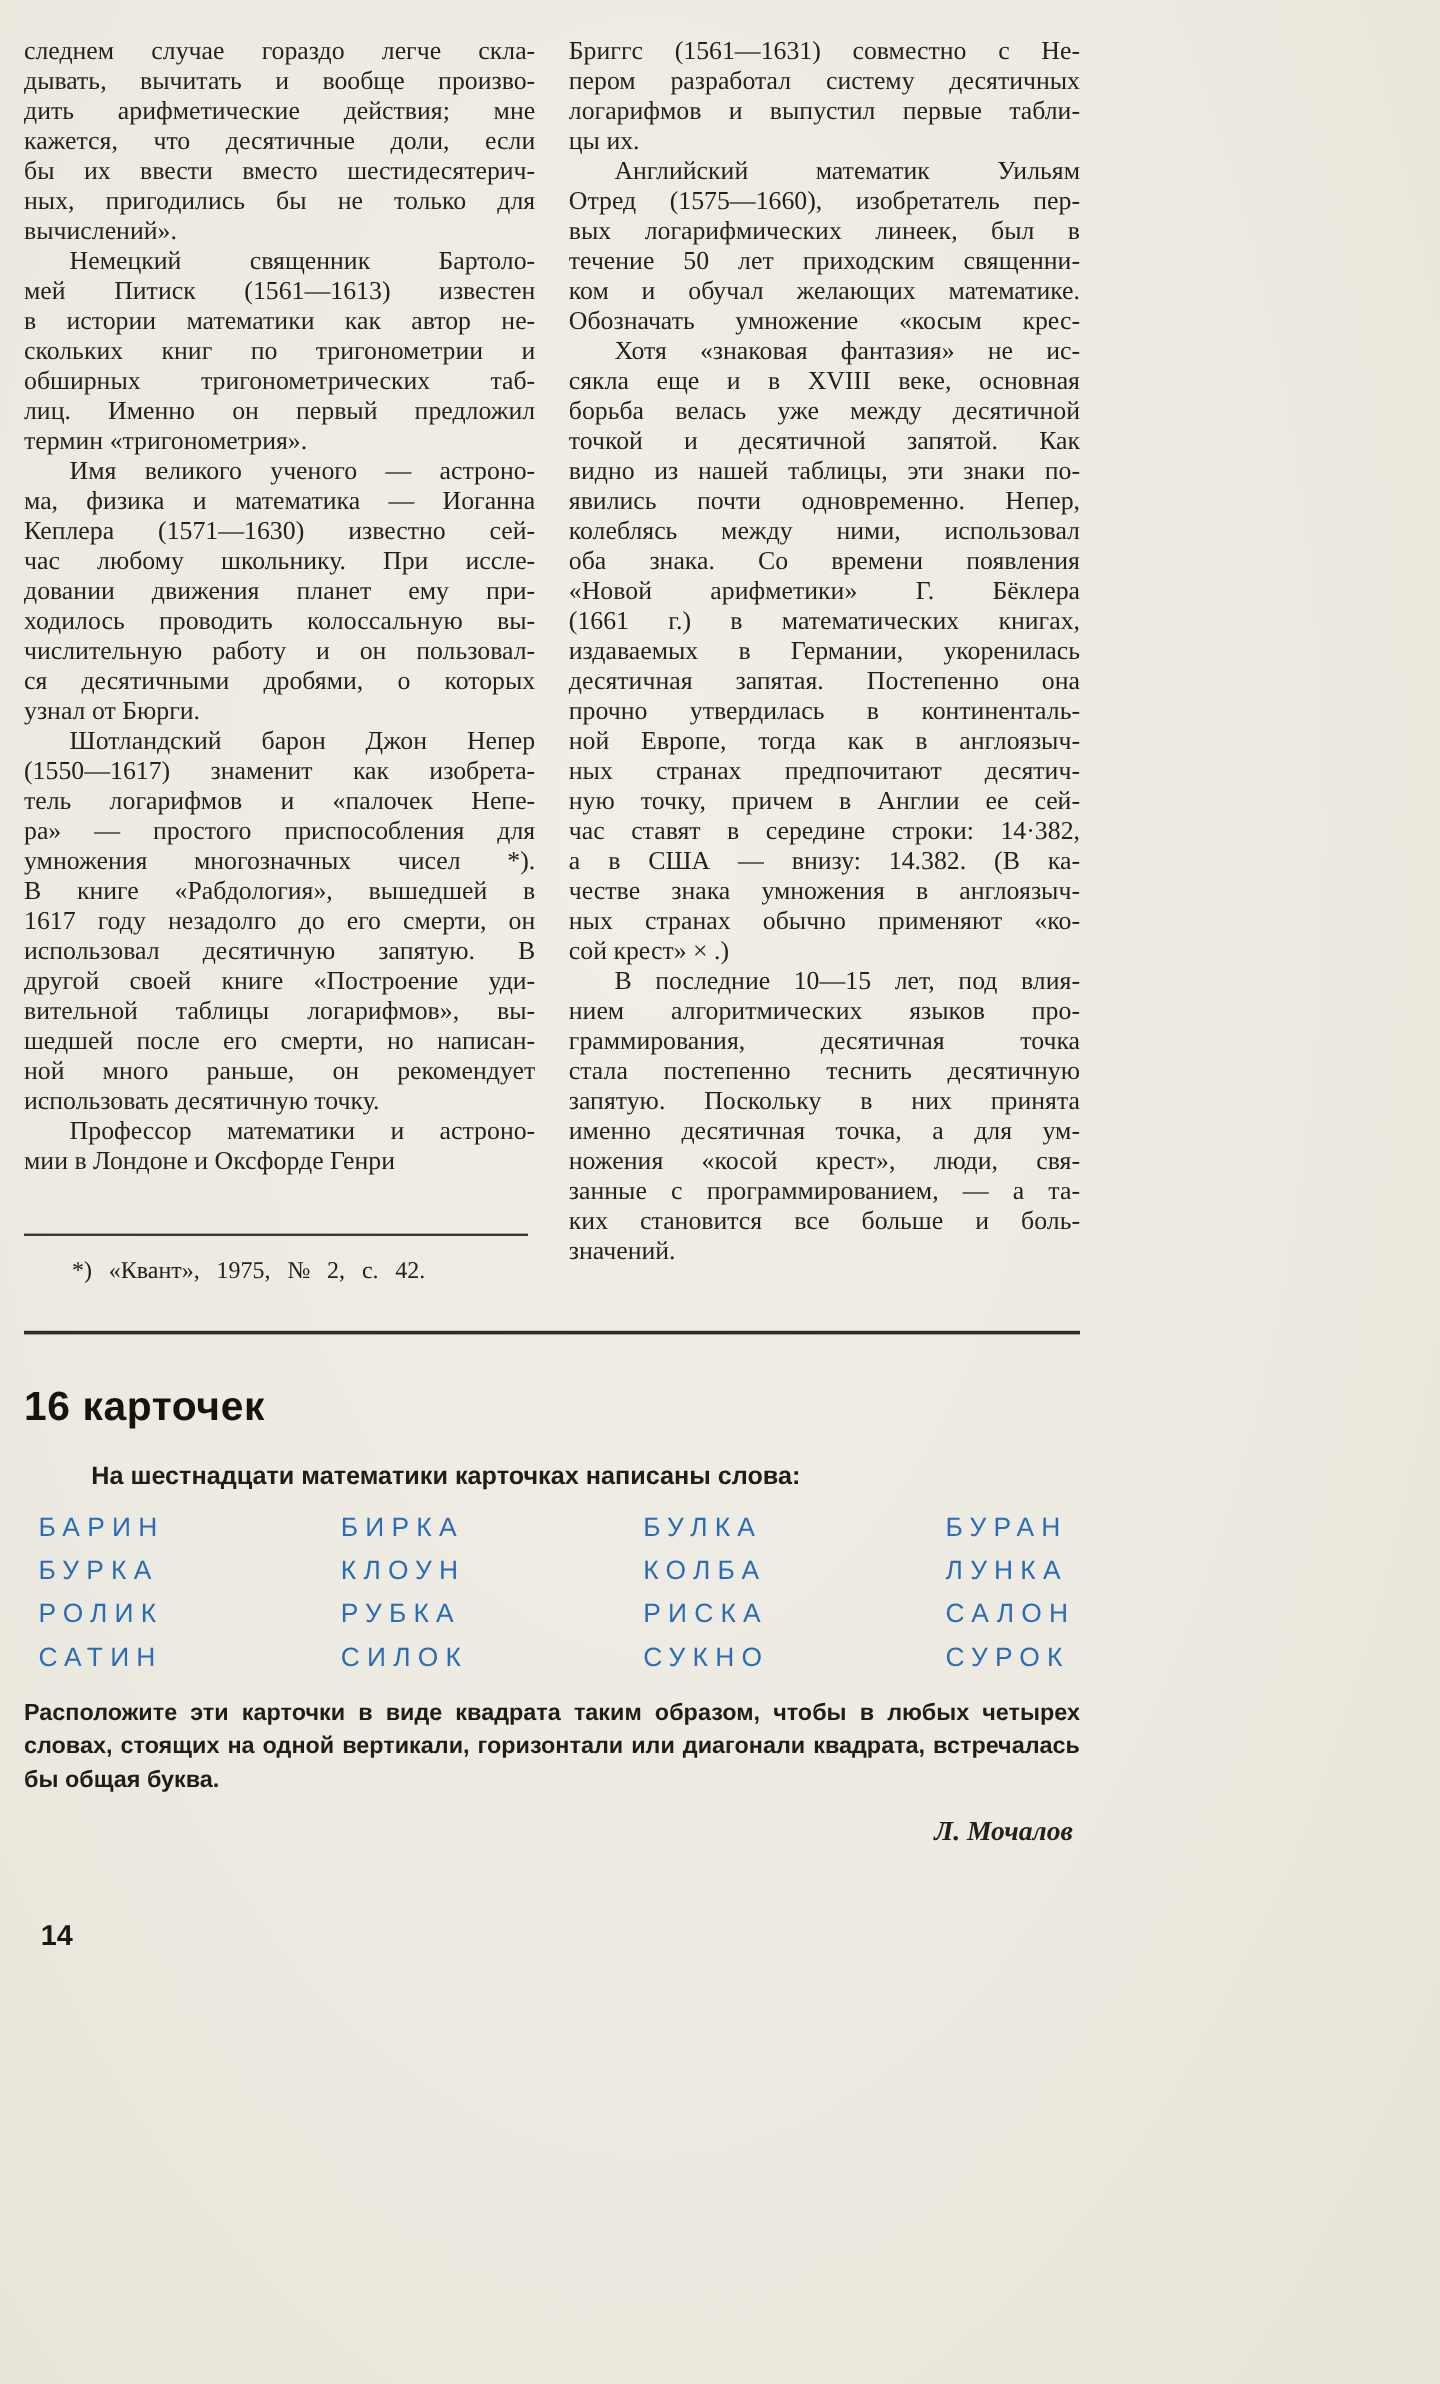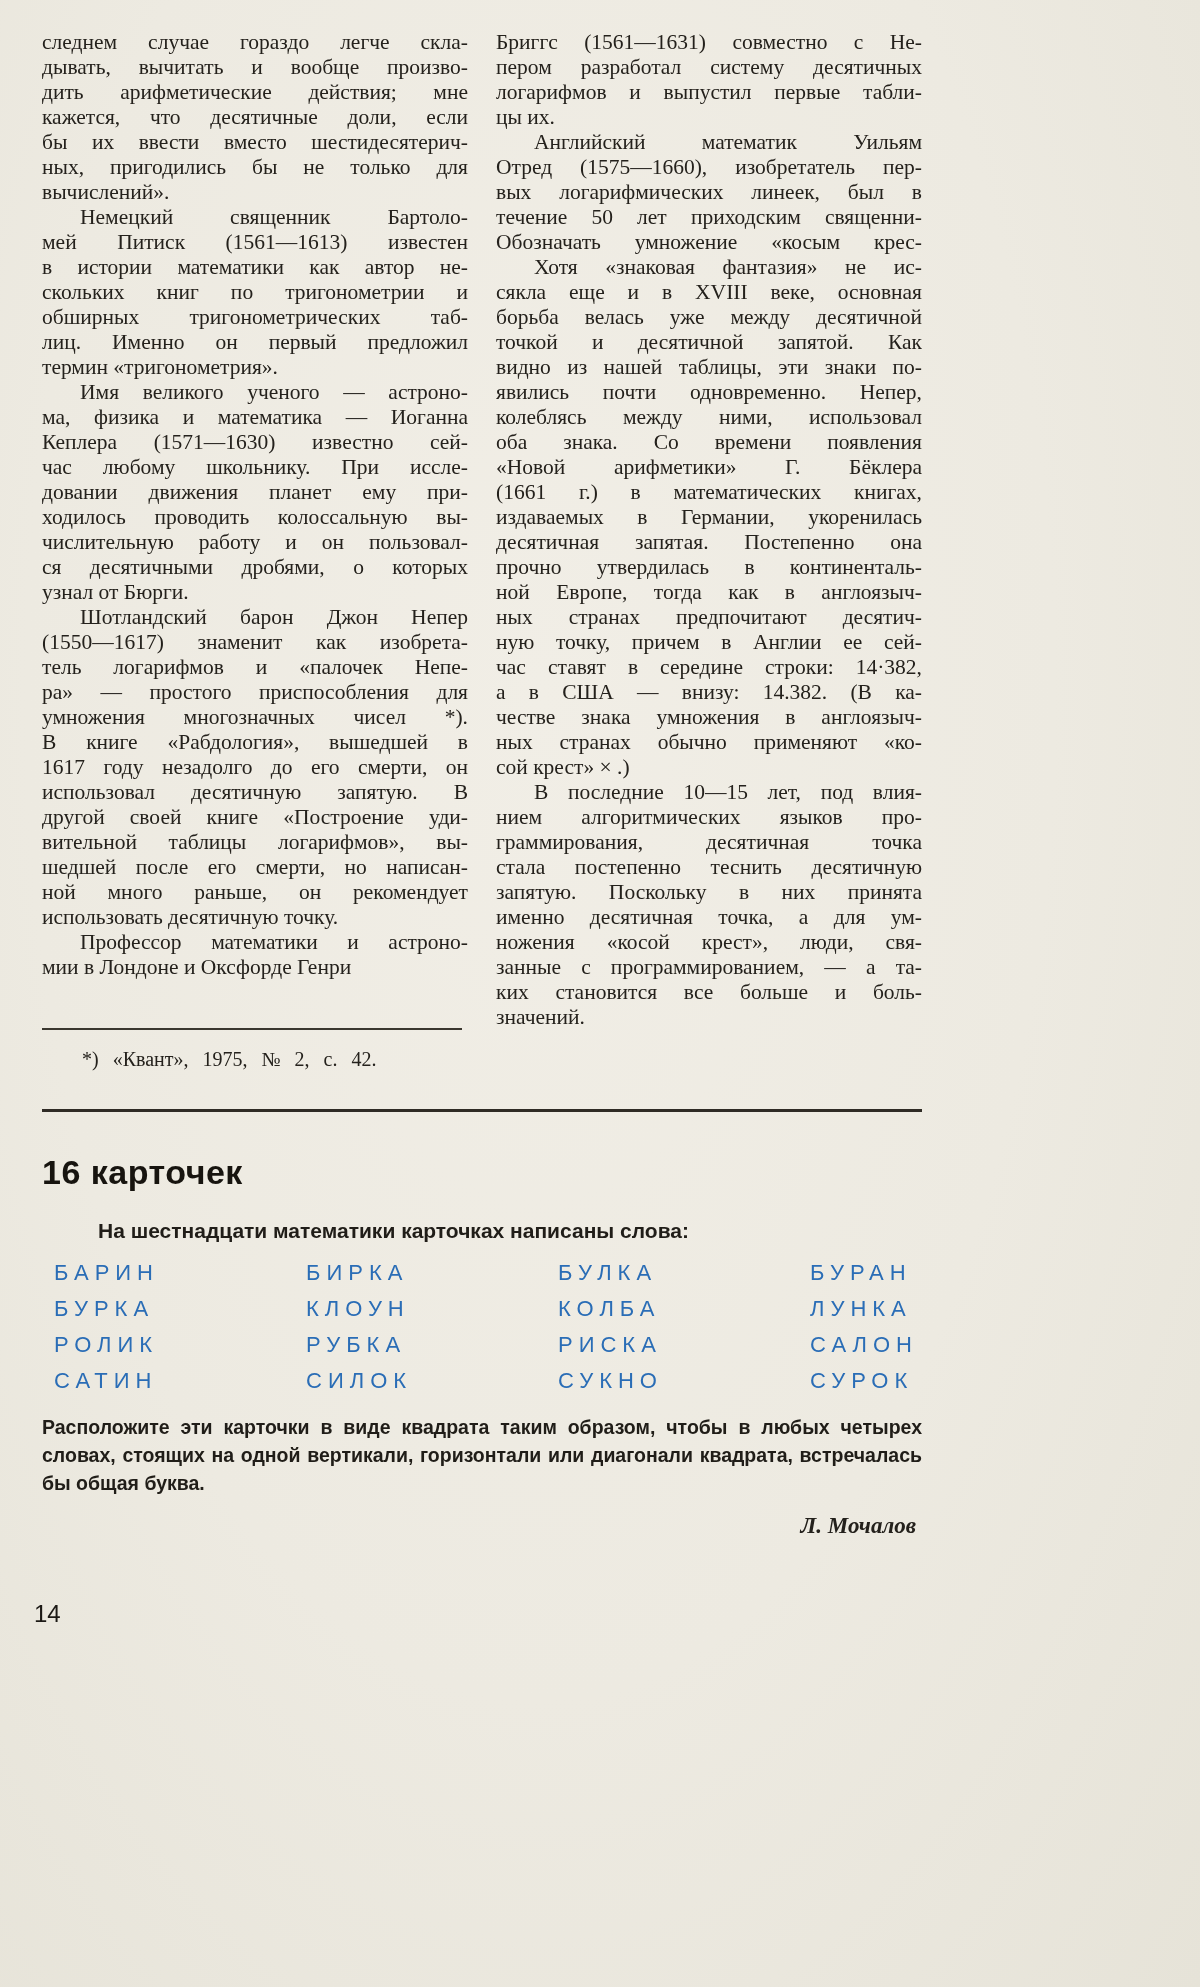--- a/index.html
+++ b/index.html
@@ -12,21 +12,21 @@
     width: 1200px;
     height: 1987px;
     background: radial-gradient(ellipse at 45% 35%,
                 var(--paper, #f1eee6) 0%, #edeae1 55%, #e6e3d8 100%);
     color: var(--ink, #24211c);
     overflow: hidden;
   }
 
   .content {
     position: absolute;
-    left: 42px;
+    left: 20px;
     top: 30px;
     width: 880px;
   }
 
   
   .article { display: flex; gap: 28px; }
   .col { width: 426px; }
   .coltext { font-size: 21.5px; line-height: 25px; }
 
   .tline {
@@ -104,21 +104,21 @@
     font-style: italic;
     font-weight: 700;
     font-size: 23px;
     padding-right: 6px;
   }
   .page-number {
     position: absolute;
     left: 34px;
     top: 1600px;
     font-family: "Liberation Sans", sans-serif;
-    font-weight: 400;
+    font-weight: 700;
     font-size: 24px;
     color: #1c1915;
     text-align: right;
   }
 </style>
 </head>
 <body>
 
 <div class="page">
   <div class="content">
@@ -184,20 +184,21 @@
               <div class="tline">Бриггс (1561—1631) совместно с Не-</div>
               <div class="tline">пером разработал систему десятичных</div>
               <div class="tline">логарифмов и выпустил первые табли-</div>
               <div class="tline last">цы их.</div>
             </div>
             <div class="para">
               <div class="tline first">Английский математик Уильям</div>
               <div class="tline">Отред (1575—1660), изобретатель пер-</div>
               <div class="tline">вых логарифмических линеек, был в</div>
               <div class="tline">течение 50 лет приходским священни-</div>
+              <div class="tline">ком и обучал желающих математике.</div>
               <div class="tline">Обозначать умножение «косым крес-</div>
             </div>
             <div class="para">
               <div class="tline first">Хотя «знаковая фантазия» не ис-</div>
               <div class="tline">сякла еще и в XVIII веке, основная</div>
               <div class="tline">борьба велась уже между десятичной</div>
               <div class="tline">точкой и десятичной запятой. Как</div>
               <div class="tline">видно из нашей таблицы, эти знаки по-</div>
               <div class="tline">явились почти одновременно. Непер,</div>
               <div class="tline">колеблясь между ними, использовал</div>

